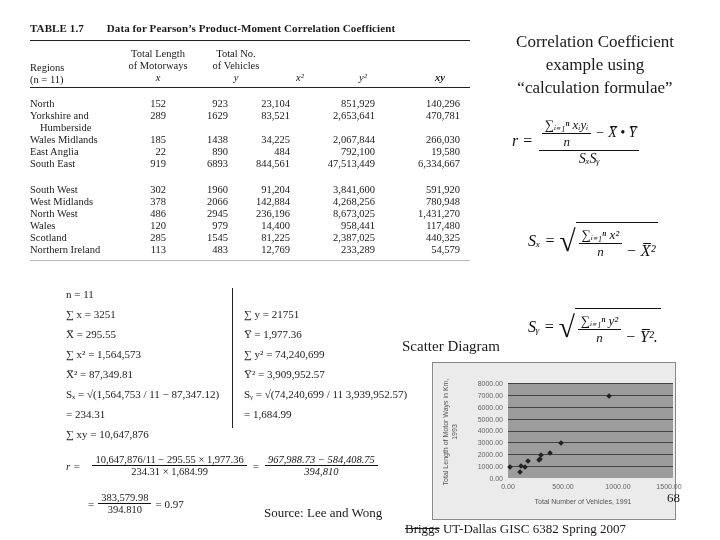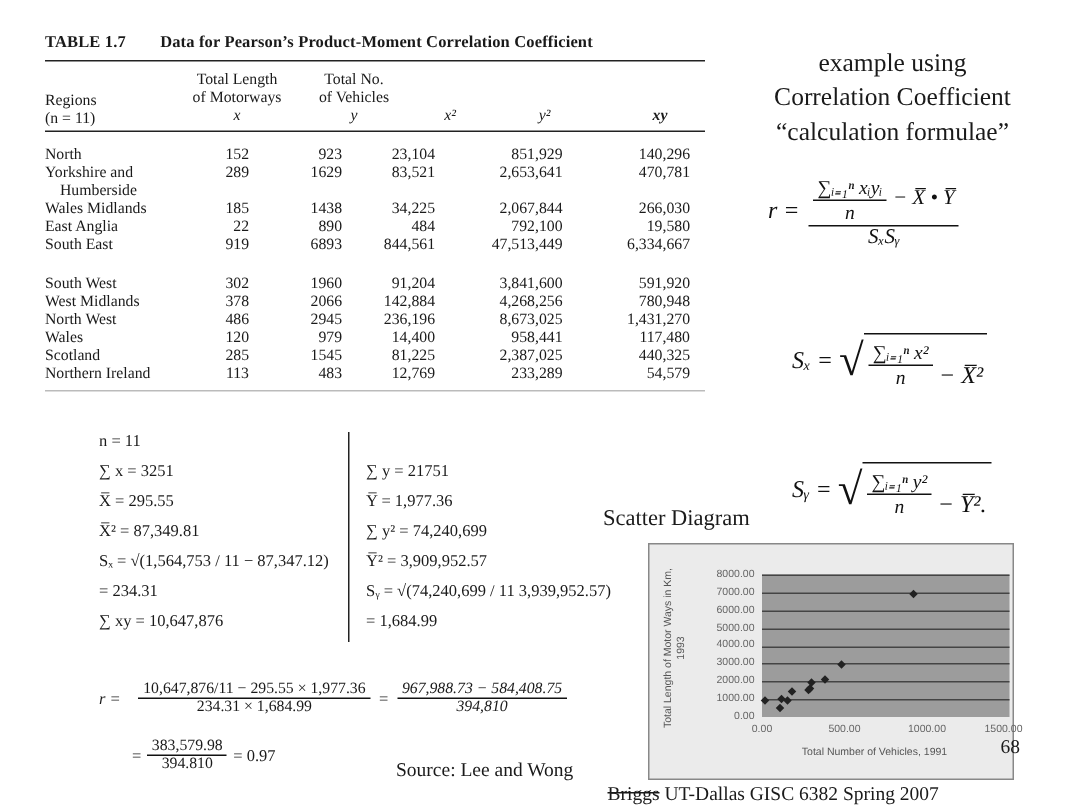--- a/index.html
+++ b/index.html
@@ -171,22 +171,22 @@
       <span class="c-x">113</span>
       <span class="c-y">483</span>
       <span class="c-x2">12,769</span>
       <span class="c-y2">233,289</span>
       <span class="c-xy">54,579</span>
     </div>
 </div>
 <div class="rule" style="left:30px; top:260px; width:440px; border-color:#bbb;"></div>
 
 <div class="abs side-title">
+  <div>Correlation Coefficient</div>
   <div>example using</div>
-  <div>Correlation Coefficient</div>
   <div>“calculation formulae”</div>
 </div>
 
 <div class="abs formula" style="left:512px; top:115px; display:flex; align-items:center;">
   <span style="margin-right:6px;">r =</span>
   <span class="frac" style="font-size:14px;">
     <span class="num" style="display:flex; align-items:center; border-bottom:1.5px solid #111;">
       <span class="frac">
         <span class="num">∑ᵢ₌₁ⁿ xᵢyᵢ</span>
         <span class="den">n</span>
@@ -222,20 +222,21 @@
         </span>
       <span style="margin-left:4px;">− Y̅².</span>
     </span>
   </span>
 </div>
 
 <div class="abs calc" style="left:66px; top:284px;">
   <div>n = 11</div>
   <div>∑ x = 3251</div>
   <div>X̅ = 295.55</div>
+  <div>∑ x² = 1,564,573</div>
   <div>X̅² = 87,349.81</div>
   <div>Sₓ = √(1,564,753 / 11 − 87,347.12)</div>
   <div>    = 234.31</div>
   <div>∑ xy = 10,647,876</div>
 </div>
 <div class="vline" style="left:232px; top:288px; height:140px;"></div>
 
 <div class="abs calc" style="left:244px; top:304px;">
   <div>∑ y = 21751</div>
   <div>Y̅ = 1,977.36</div>

